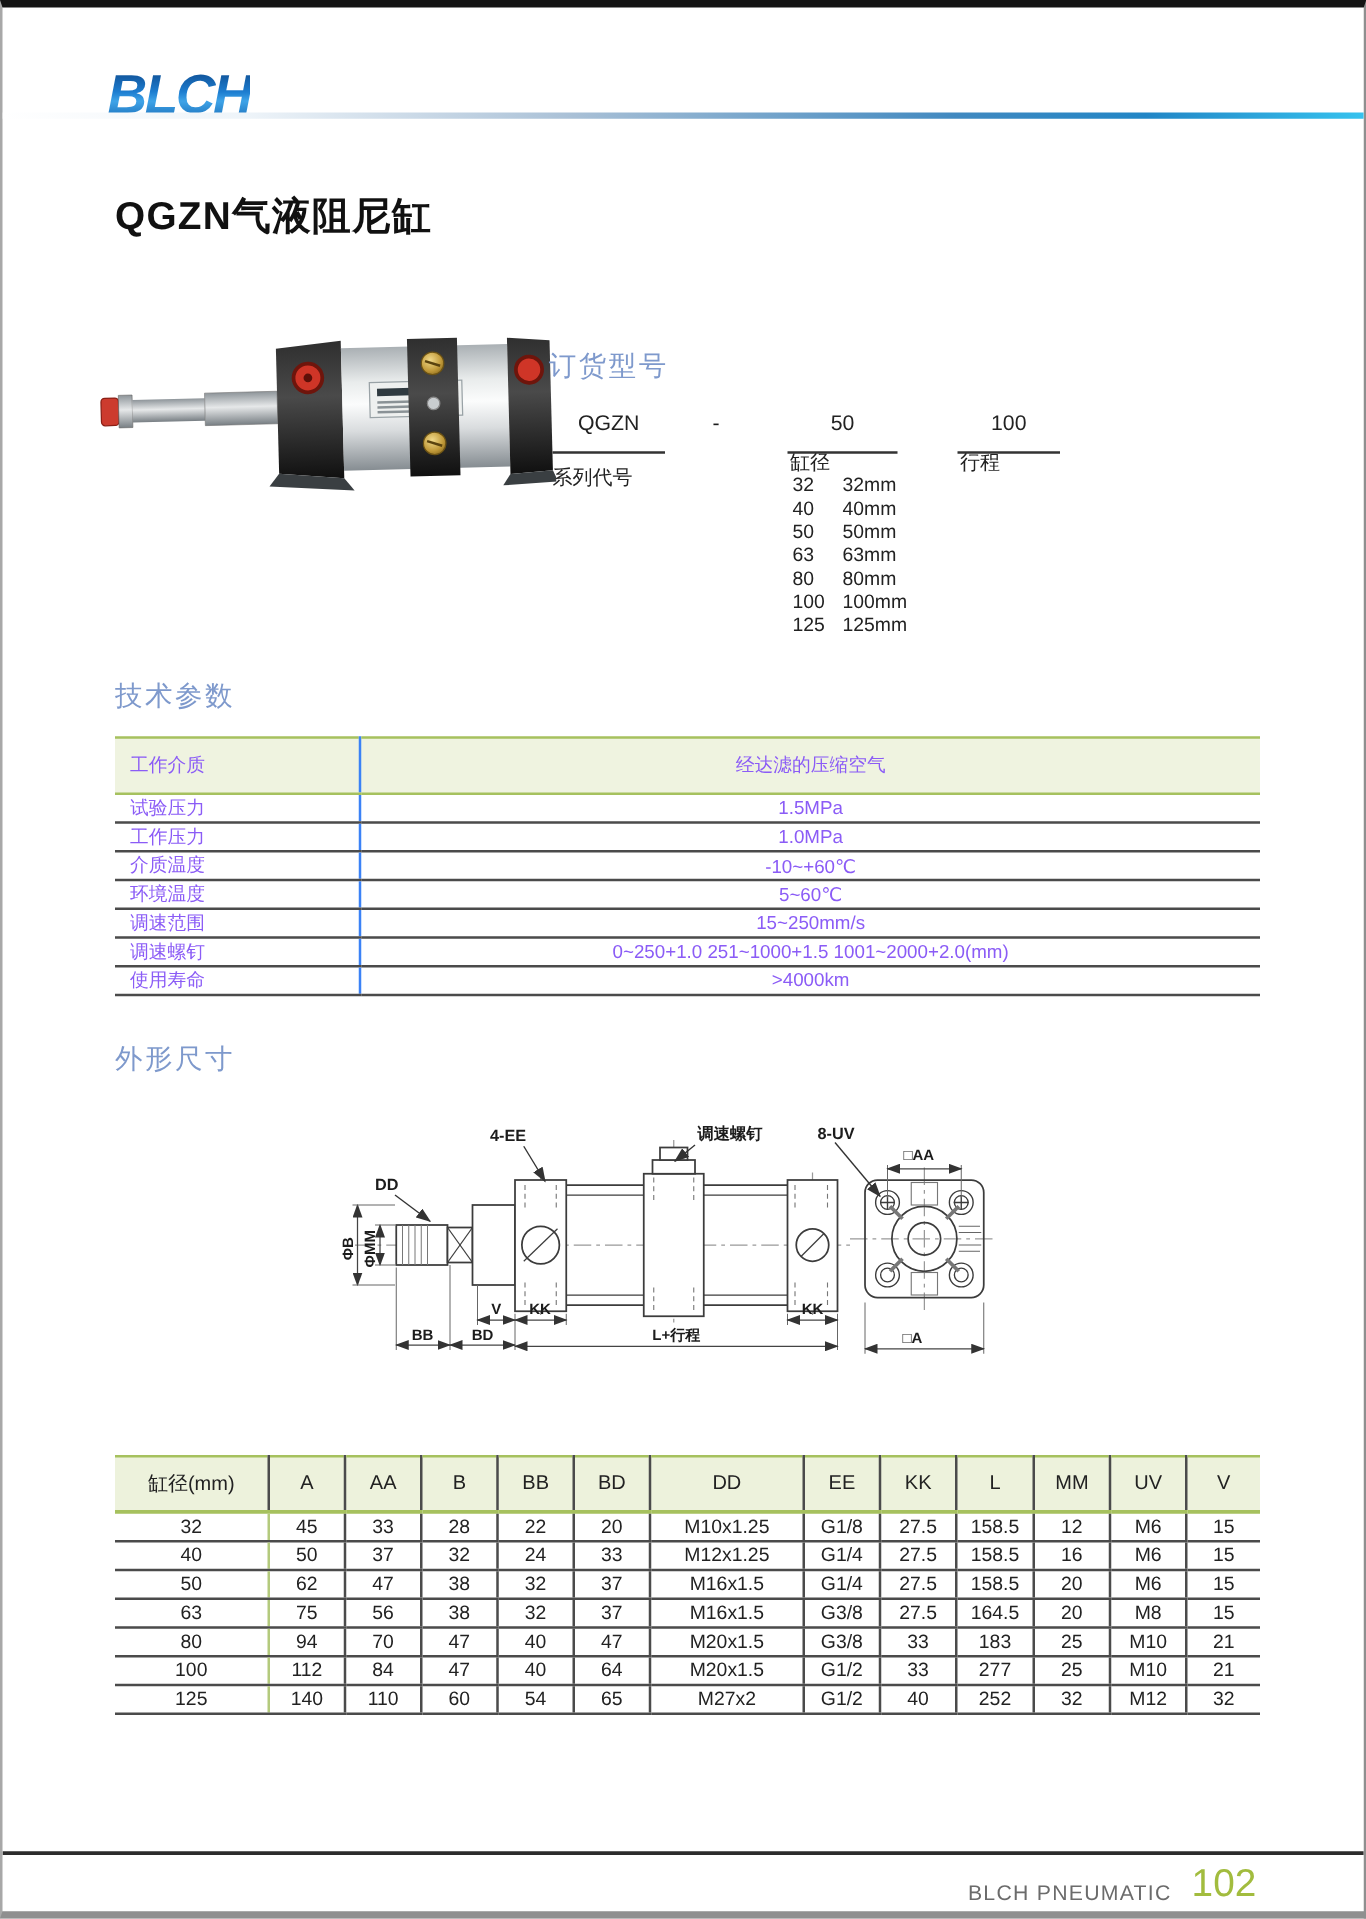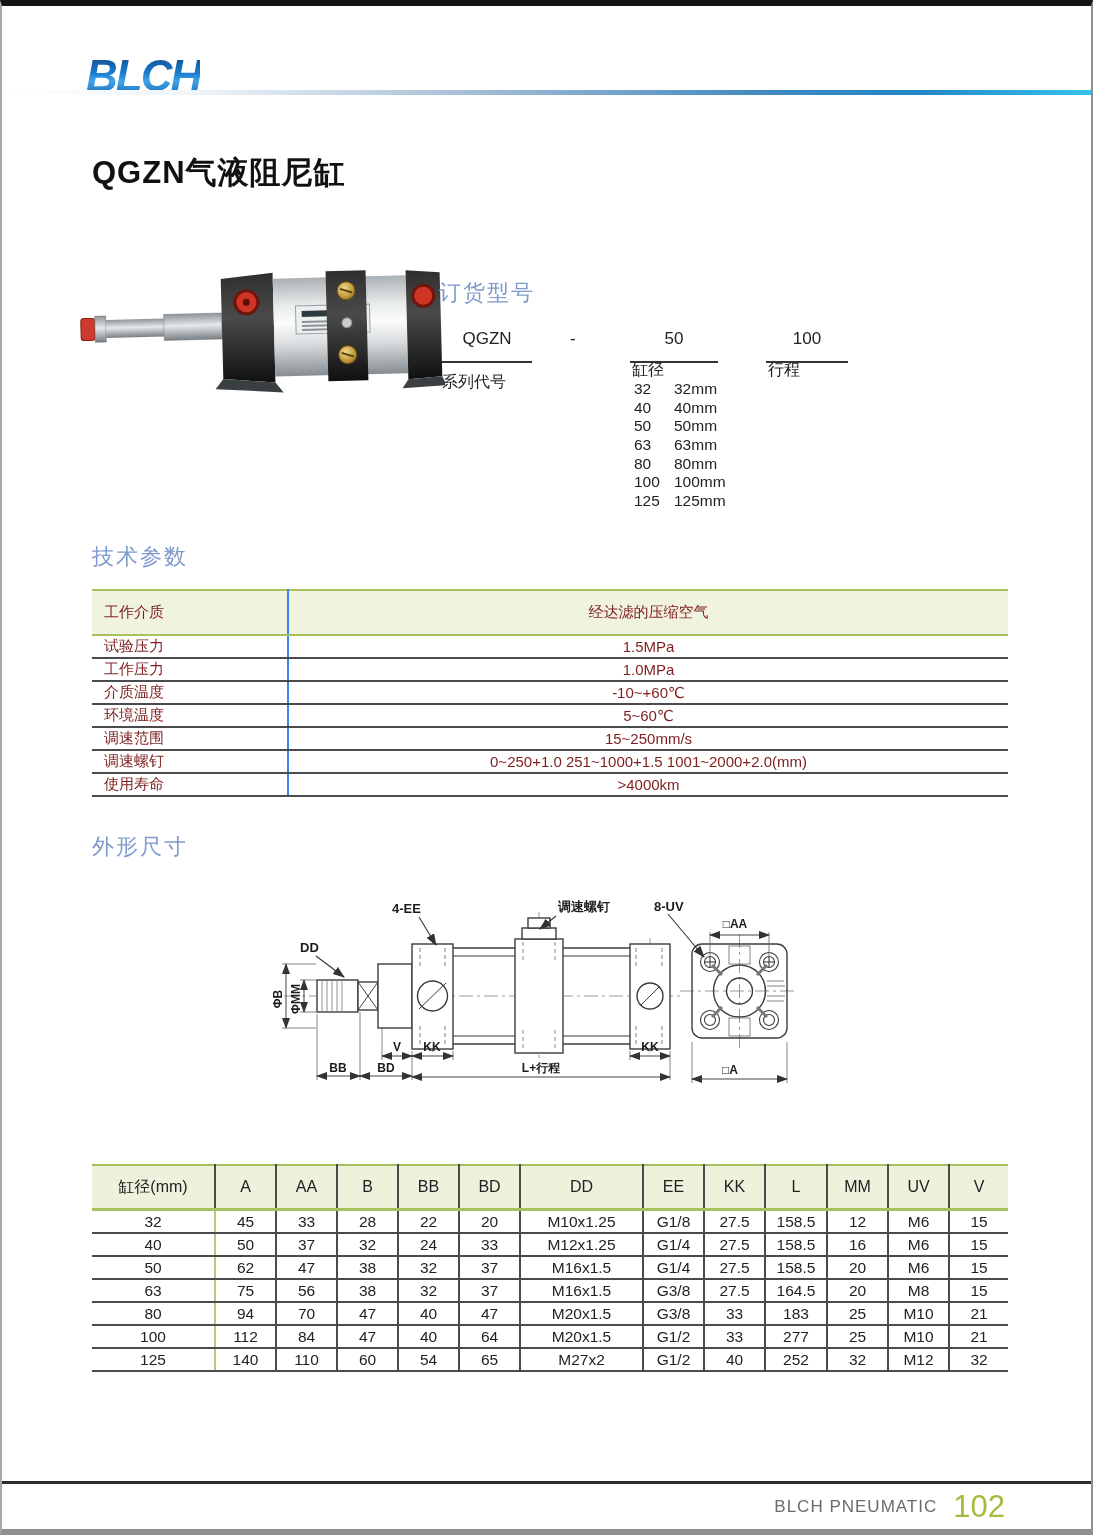--- a/index.html
+++ b/index.html
@@ -27,37 +27,37 @@
   
   .sec-head{font-size:22px;color:#7e99cc;letter-spacing:2px;}
   
   .model-num{font-size:17px;color:#222;text-align:center;border-bottom:2px solid #333;padding-bottom:12px;}
   .ord-label{font-size:16px;color:#222;}
   .bore-list{left:632px;top:374px;display:flex;flex-direction:column;}
   .bore-opt{height:18.7px;font-size:15.5px;color:#222;display:flex;}
   .bore-opt .code{display:inline-block;width:40px;}
   
   .tech-table{left:90px;top:583px;width:916px;border-collapse:collapse;border-top:2px solid #a6c15e;}
-  .tech-table td{font-size:15px;color:#7f1d1d;margin-top:12px;}
+  .tech-table td{font-size:15px;color:#8b5cf6;margin-top:12px;}
   .tech-table tr td{border-bottom:2px solid #4b4b4b;height:21px;padding:0;}
   .tech-table tr.head td{background:#eff3e0;border-bottom:2px solid #a6c15e;height:43px;}
   .tech-table td.lbl{width:183px;padding-left:12px;}
   .tech-table td.val{text-align:center;border-left:2px solid #3b82f6;}
   
   .dim-table{left:90px;top:1158px;width:916px;border-collapse:collapse;border-top:2px solid #a6c15e;table-layout:fixed;}
   .dim-table th{background:#edf2dc;height:42px;font-size:16px;font-weight:normal;color:#222;
     border-bottom:3px solid #a6c15e;border-left:2px solid #4b4b4b;padding:0;}
   .dim-table th:first-child{border-left:none;}
   .dim-table td{height:21px;font-size:15.5px;color:#222;text-align:center;
     border-bottom:2px solid #4b4b4b;border-left:2px solid #4b4b4b;padding:0;}
   .dim-table td:first-child{border-left:none;}
   .dim-table td.green-sep{border-left:2px solid #b4ca7d;}
   
   .footer-line{left:0;right:0;top:1475px;height:3px;background:#2c2c2c;}
-  .footer{right:86px;top:1483px;display:flex;align-items:center;}
+  .footer{right:86px;top:1483px;display:flex;align-items:flex-end;}
   .footer .brand{font-size:17px;color:#6b6b6b;letter-spacing:1px;}
   .footer .pagenum{font-size:31px;color:#a2bc3e;margin-left:16px;}
   
   svg text{font-family:"Liberation Sans","DejaVu Sans",sans-serif;}
 </style>
 </head>
 <body>
 
 <div class="page">
 

